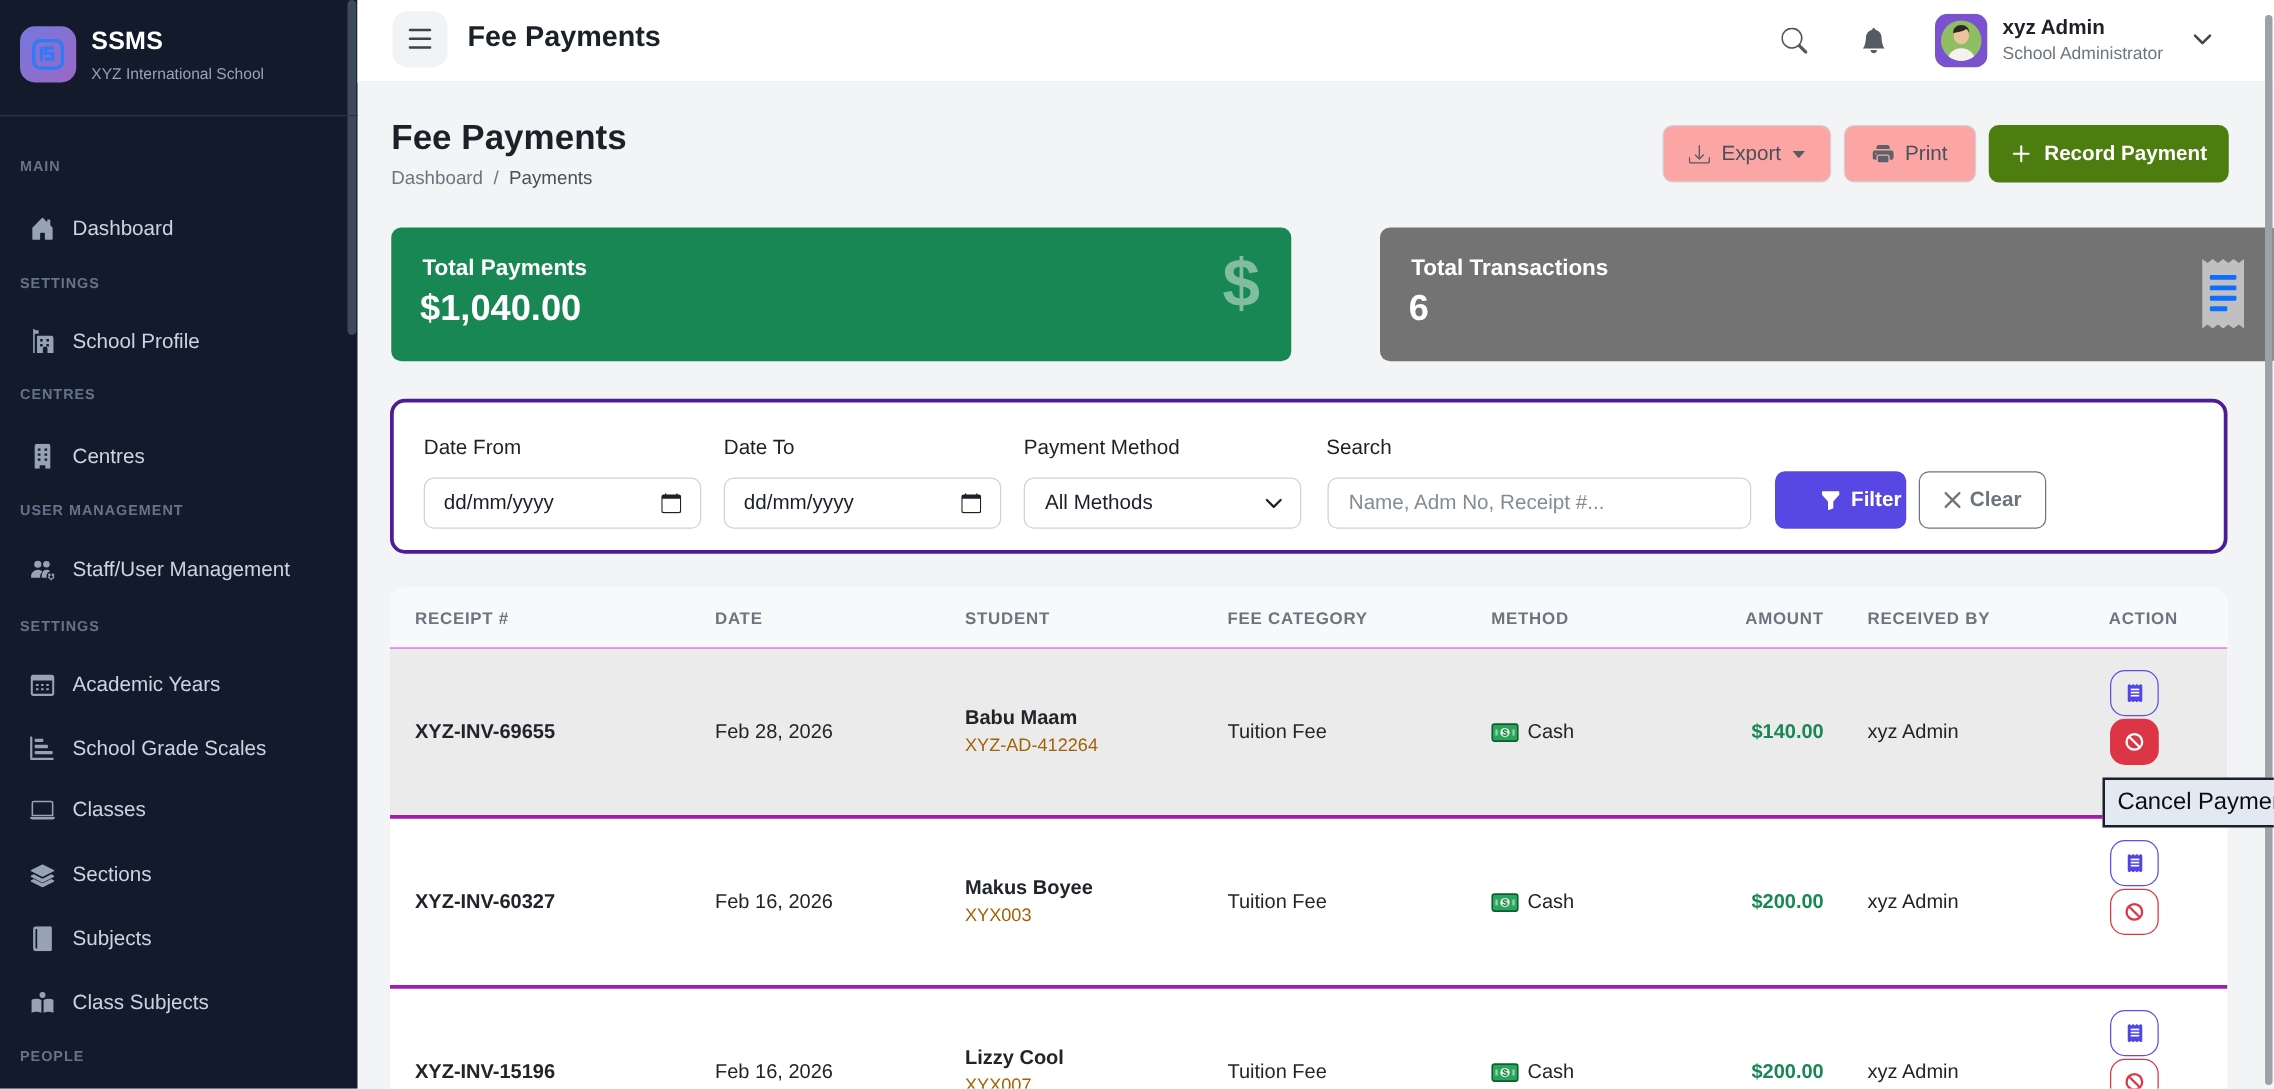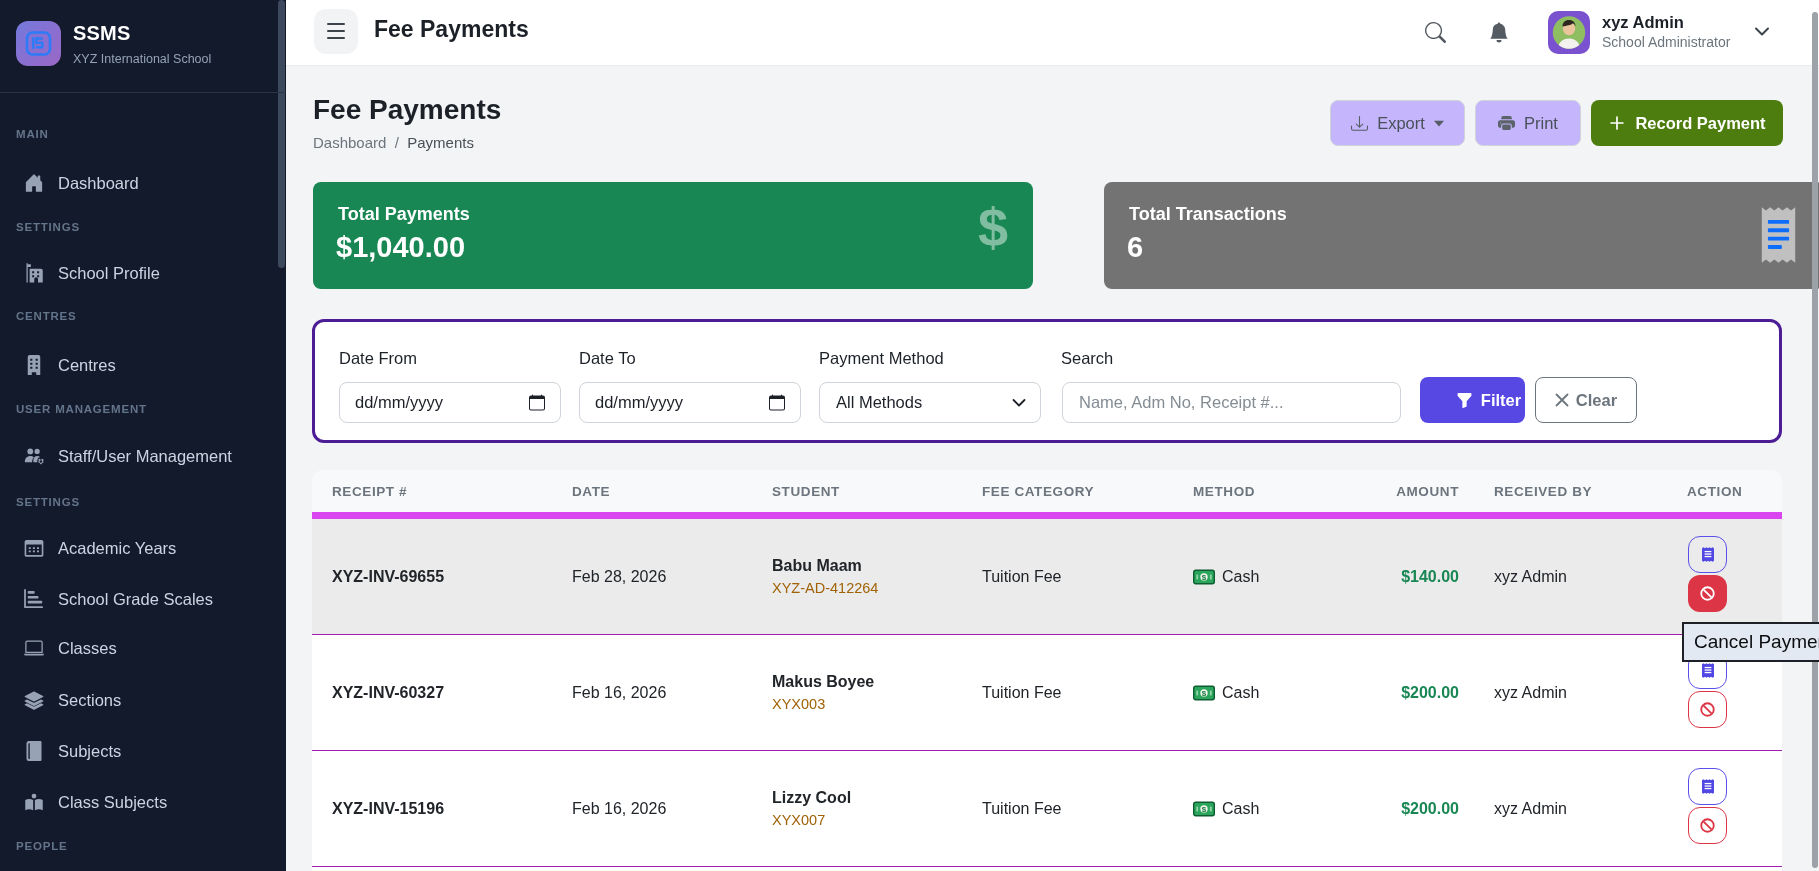--- a/index.html
+++ b/index.html
@@ -26,21 +26,21 @@
   .tb-title { position:absolute; left:88px; top:16px; font-size:23px; font-weight:700; color:#1c2128; }
   .tb-name { position:absolute; left:1316px; top:13px; font-size:16.5px; font-weight:700; color:#1c2128; }
   .tb-role { position:absolute; left:1316px; top:34px; font-size:14px; color:#6c757d; }
 
   
   .h1 { position:absolute; left:313px; top:94px; font-size:28px; font-weight:700; color:#1c2128; }
   .crumb { position:absolute; left:313px; top:134px; font-size:15px; color:#6c757d; }
   .crumb b { color:#495057; font-weight:400; }
 
   .btn { position:absolute; display:flex; align-items:center; justify-content:center; border-radius:8px; font-size:16.5px; }
-  .btn-outline { background:#c4b5fd; border:1px solid #ced4da; color:#495057; }
+  .btn-outline { background:#fca5a5; border:1px solid #ced4da; color:#495057; }
   #btn-export { left:1330px; top:100px; width:135px; height:46px; }
   #btn-print  { left:1475px; top:100px; width:106px; height:46px; }
   #btn-record { left:1591px; top:100px; width:192px; height:46px; background:#4d7c0f; color:#fff; font-weight:700; font-size:16.5px; }
 
   .card-stat { position:absolute; top:182px; width:720px; height:107px; border-radius:8px; color:#fff; }
   #card-green { left:313px; background:#198754; }
   #card-blue  { left:1104px; background:#737373; }
   .cs-title { position:absolute; left:25px; top:22px; font-size:18px; font-weight:700; }
   .cs-value { position:absolute; left:23px; top:49px; font-size:29px; font-weight:700; }
 
@@ -48,24 +48,24 @@
   #filter-card { position:absolute; left:312px; top:319px; width:1470px; height:124px; background:#fff; border:3px solid #4c1d95; border-radius:12px; }
   .f-label { position:absolute; top:27px; font-size:16.5px; color:#1c2128; }
   .f-input { position:absolute; top:60px; height:41px; border:1px solid #ced4da; border-radius:8px; background:#fff; font-size:16.5px; color:#1c2128; display:flex; align-items:center; }
   .ph { color:#848c94; }
 
   #btn-filter { left:1105px; top:55px; width:105px; height:46px; background:#5748e3; color:#fff; font-weight:700; font-size:16.5px; position:absolute; display:flex; align-items:center; justify-content:center; border-radius:8px;padding-left:32px; }
   #btn-clear  { left:1220px; top:55px; width:102px; height:46px; background:#fff; border:1px solid #6c757d; color:#6c757d; font-weight:700; font-size:16.5px; position:absolute; display:flex; align-items:center; justify-content:center; border-radius:8px; }
 
   
   #table-card { position:absolute; left:312px; top:470px; width:1470px; height:401px; background:#fff; border-radius:12px 12px 0 0; overflow:hidden; }
-  .t-head { display:flex; height:49px; background:#f8f9fa; border-bottom:7px solid #d946ef; align-items:center;
+  .t-head { display:flex; height:49px; background:#f8f9fa; border-bottom:1px solid #d946ef; align-items:center;
             font-size:13.5px; font-weight:700; color:#6c757d; letter-spacing:.6px; }
   .t-head .c8 { display:flex; align-items:center; padding-left:20px; }
-  .t-row { display:flex; height:116px; border-bottom:1px solid #a21caf; align-items:center; font-size:16px; color:#212529; position:relative; }
+  .t-row { display:flex; height:136px; border-bottom:3px solid #a21caf; align-items:center; font-size:16px; color:#212529; position:relative; }
   .c1{width:240px;padding-left:20px;} .c2{width:200px;padding-left:20px;} .c3{width:210px;padding-left:20px;}
   .c4{width:215px;padding-left:20px;} .c5{width:200px;padding-left:16px;display:flex;align-items:center;}
   .c6{width:100px;padding-right:18px;text-align:right;} .c7{width:190px;padding-left:17px;} .c8{width:115px;position:relative;align-self:stretch;}
   .hl { background:#ebebeb; }
   .rcpt { font-weight:700; }
   .sname { font-weight:700; }
   .sid { color:#a16207; font-size:14.5px; margin-top:5px; }
   .amt { color:#198754; font-weight:700; }
   .act-btn { position:absolute; left:21px; width:39px; height:37px; border-radius:12px; display:flex; align-items:center; justify-content:center; }
   .ab-receipt { border:1.5px solid #5a4fe8; top:17px; }

